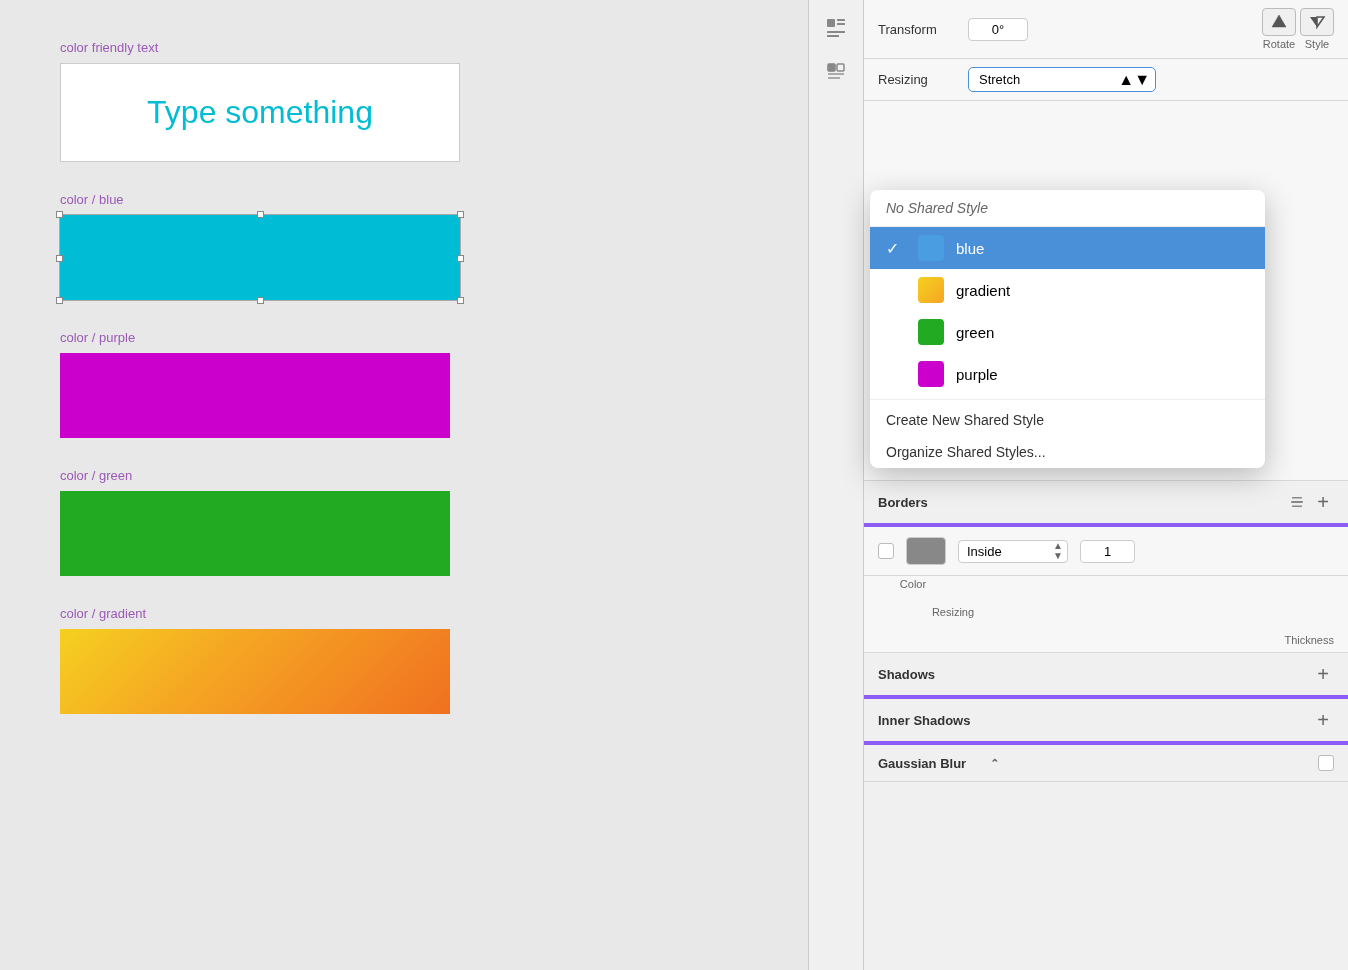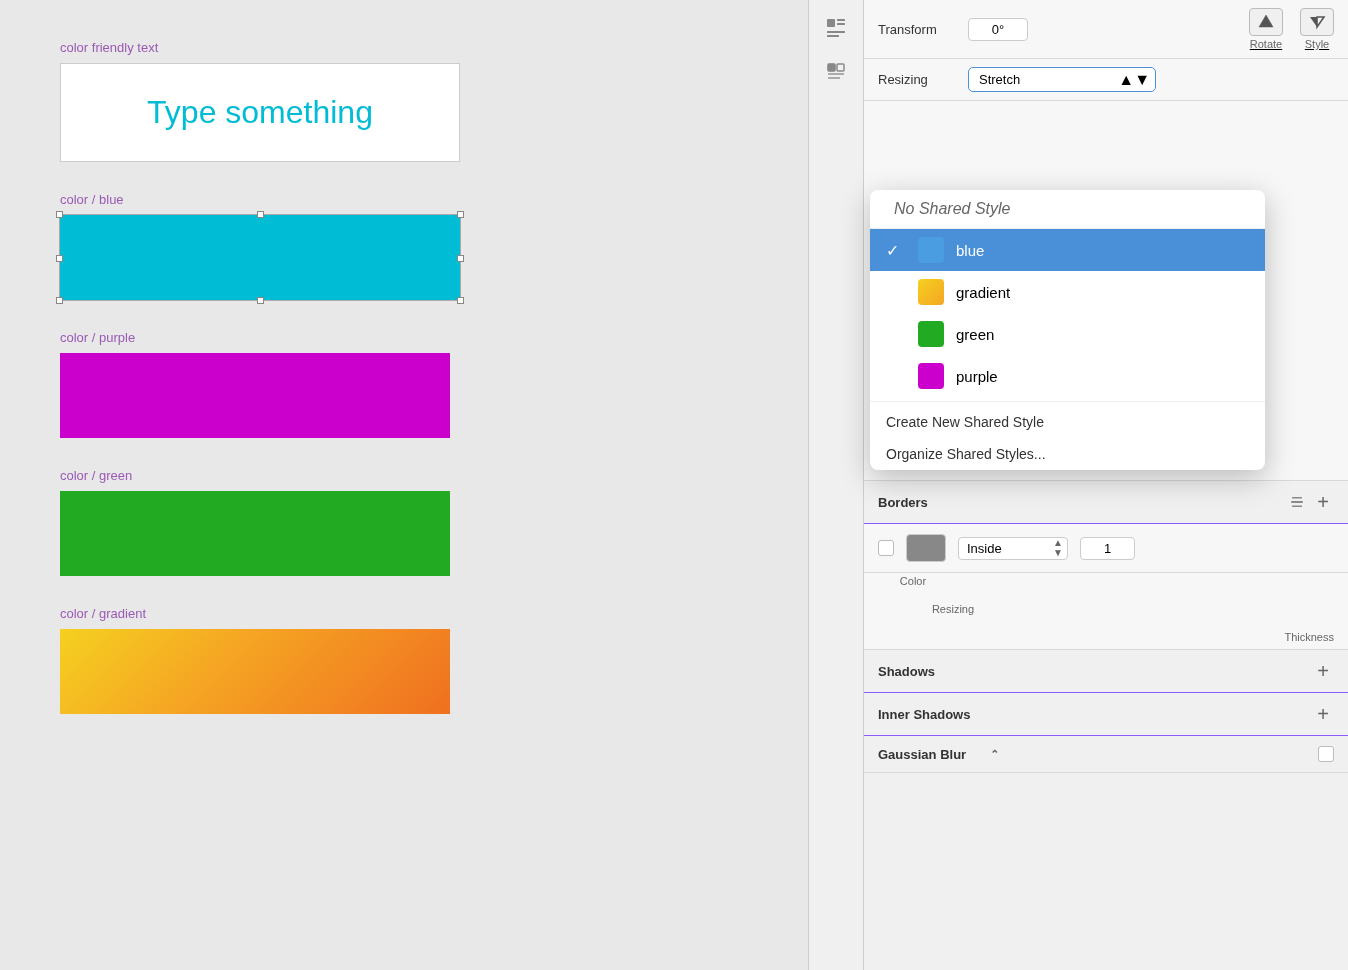--- a/index.html
+++ b/index.html
@@ -181,22 +181,21 @@
       height: 28px;
       display: flex;
       align-items: center;
       justify-content: center;
       cursor: pointer;
       font-size: 14px;
     }
 
     .icon-btn-group {
       display: flex;
-      gap: 17px;
-      text-decoration: underline;
+      gap: 4px;
     }
 
     .select-wrapper {
       position: relative;
       display: inline-flex;
       align-items: center;
     }
 
     .select-wrapper select {
       border: 1.5px solid #4a90d9;
@@ -224,24 +223,24 @@
       left: 870px;
       width: 395px;
       background: white;
       border-radius: 8px;
       box-shadow: 0 8px 30px rgba(0,0,0,0.25);
       z-index: 100;
       overflow: hidden;
     }
 
     .dropdown-header {
-      padding: 10px 24px;
+      padding: 10px 16px;
       font-style: italic;
       color: #666;
-      font-size: 16px;
+      font-size: 14px;
       border-bottom: 1px solid #eee;
     }
 
     .dropdown-item {
       display: flex;
       align-items: center;
       padding: 8px 16px;
       cursor: pointer;
       font-size: 15px;
       gap: 12px;
@@ -275,21 +274,21 @@
       font-size: 14px;
       color: #333;
       cursor: pointer;
     }
 
     
     .section-header {
       display: flex;
       align-items: center;
       padding: 10px 14px;
-      border-bottom: 1px solid #8b5cf6;
+      border-bottom: 4px solid #8b5cf6;
       background: #f0f0f0;
     }
 
     .section-title {
       font-size: 13px;
       font-weight: 600;
       color: #333;
       flex: 1;
     }
 

